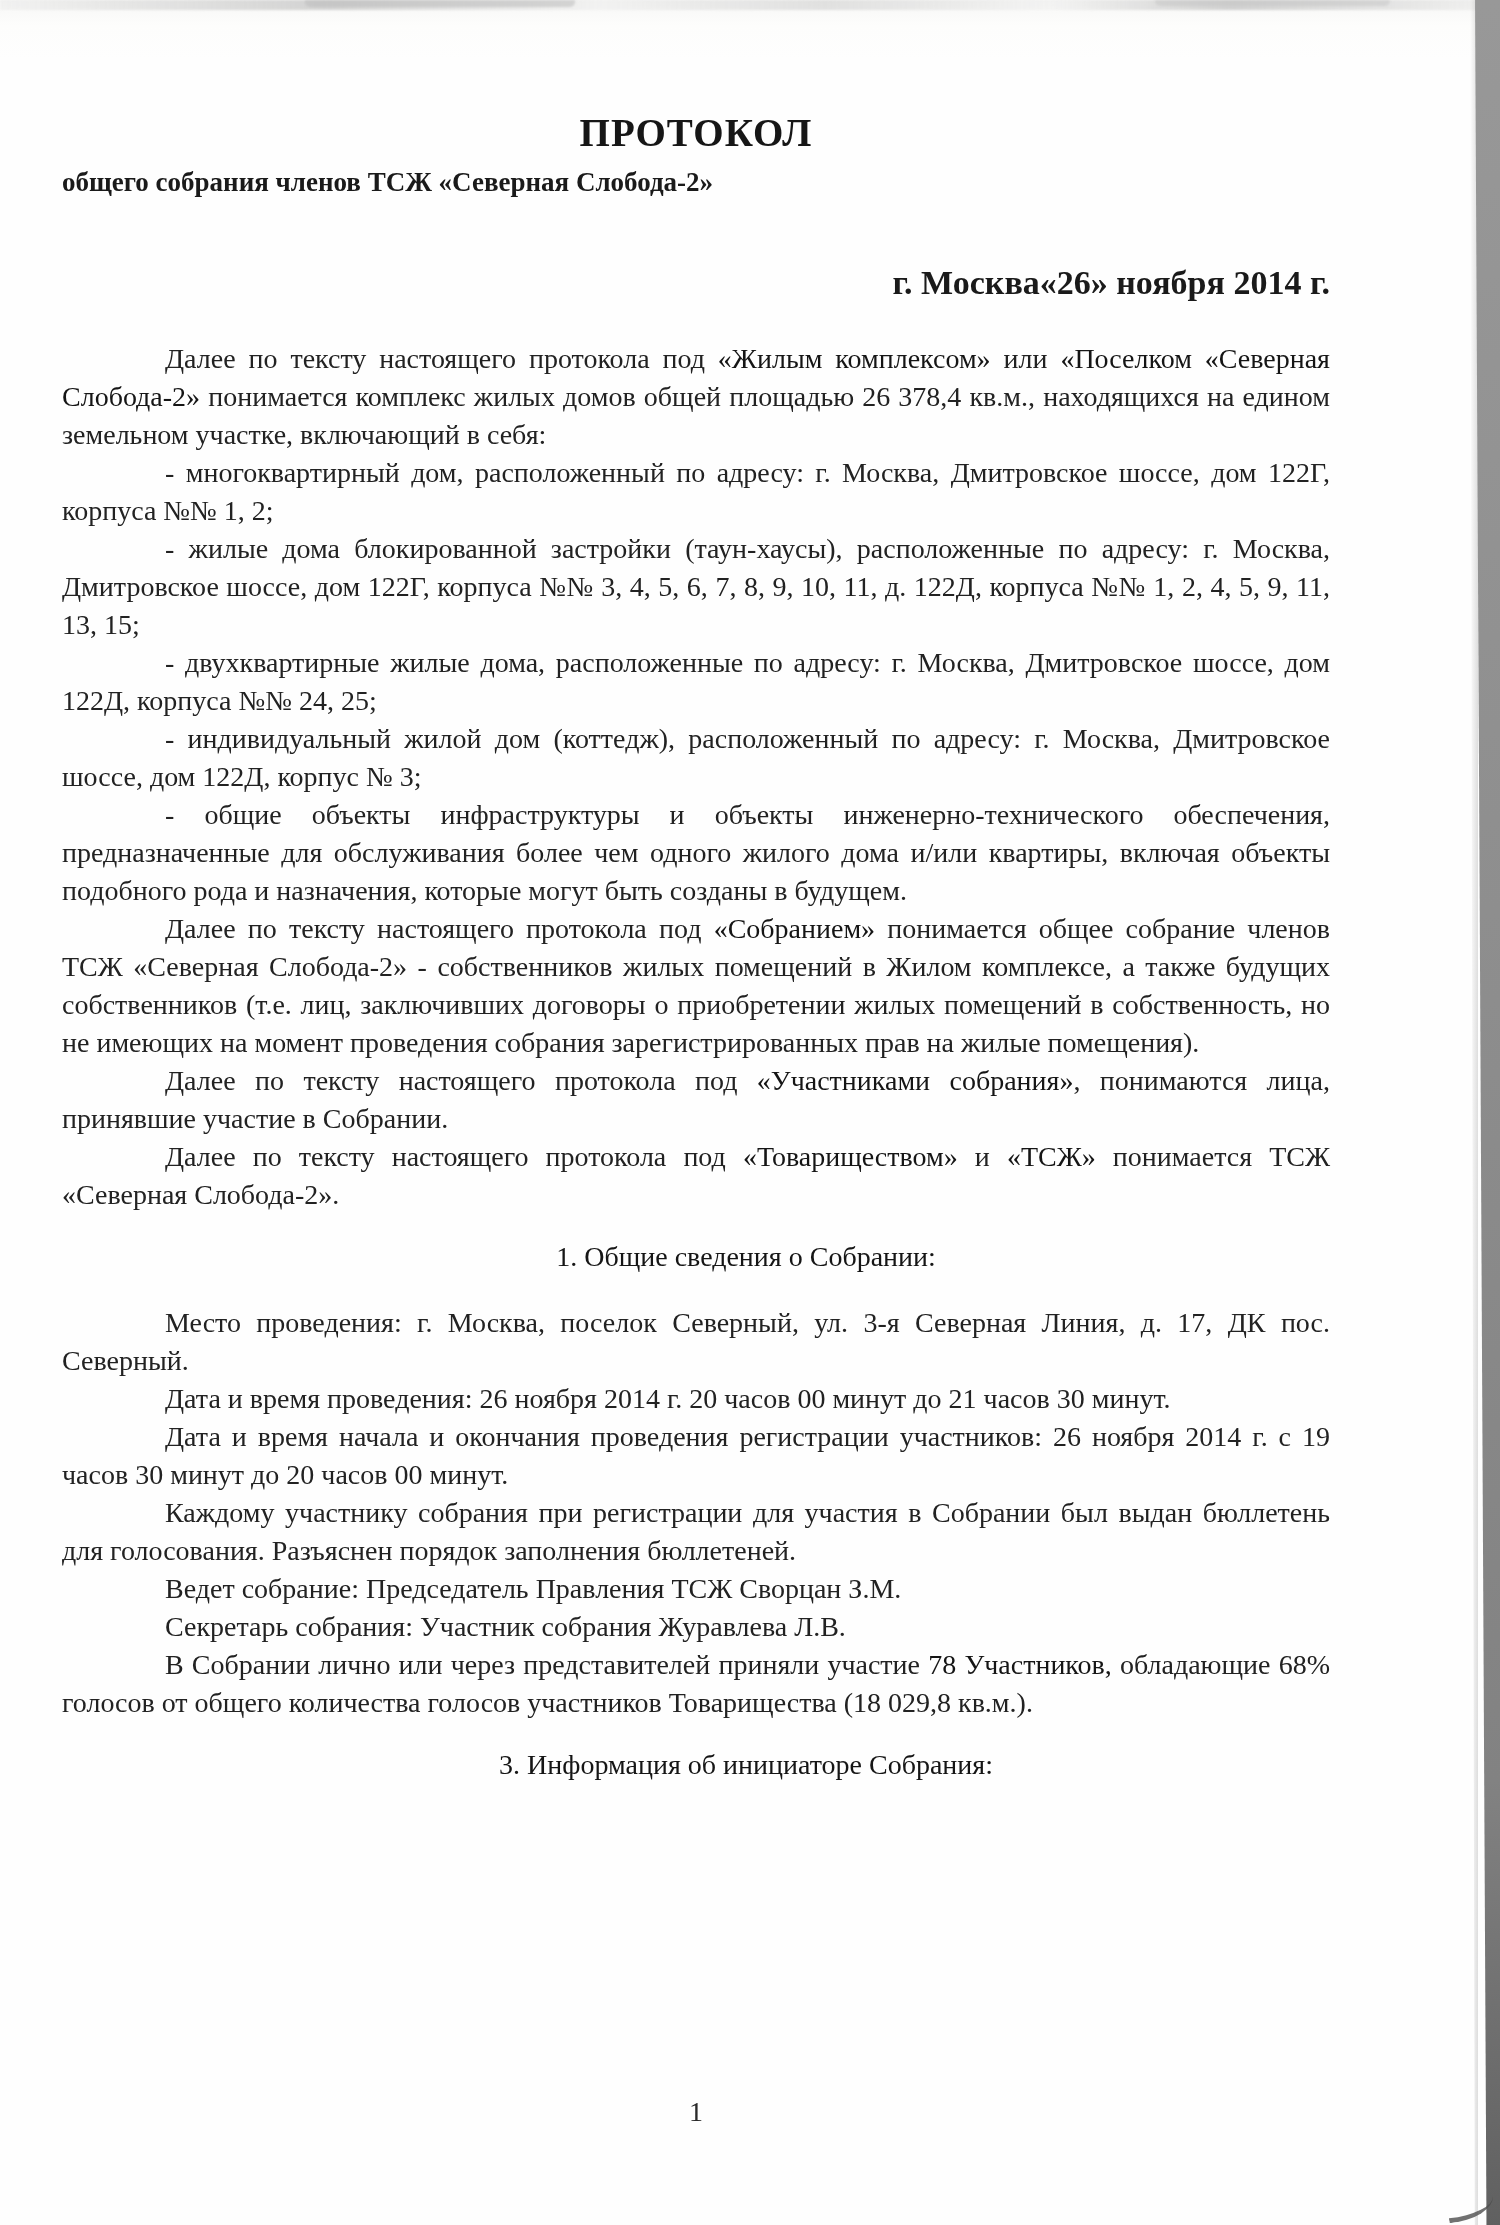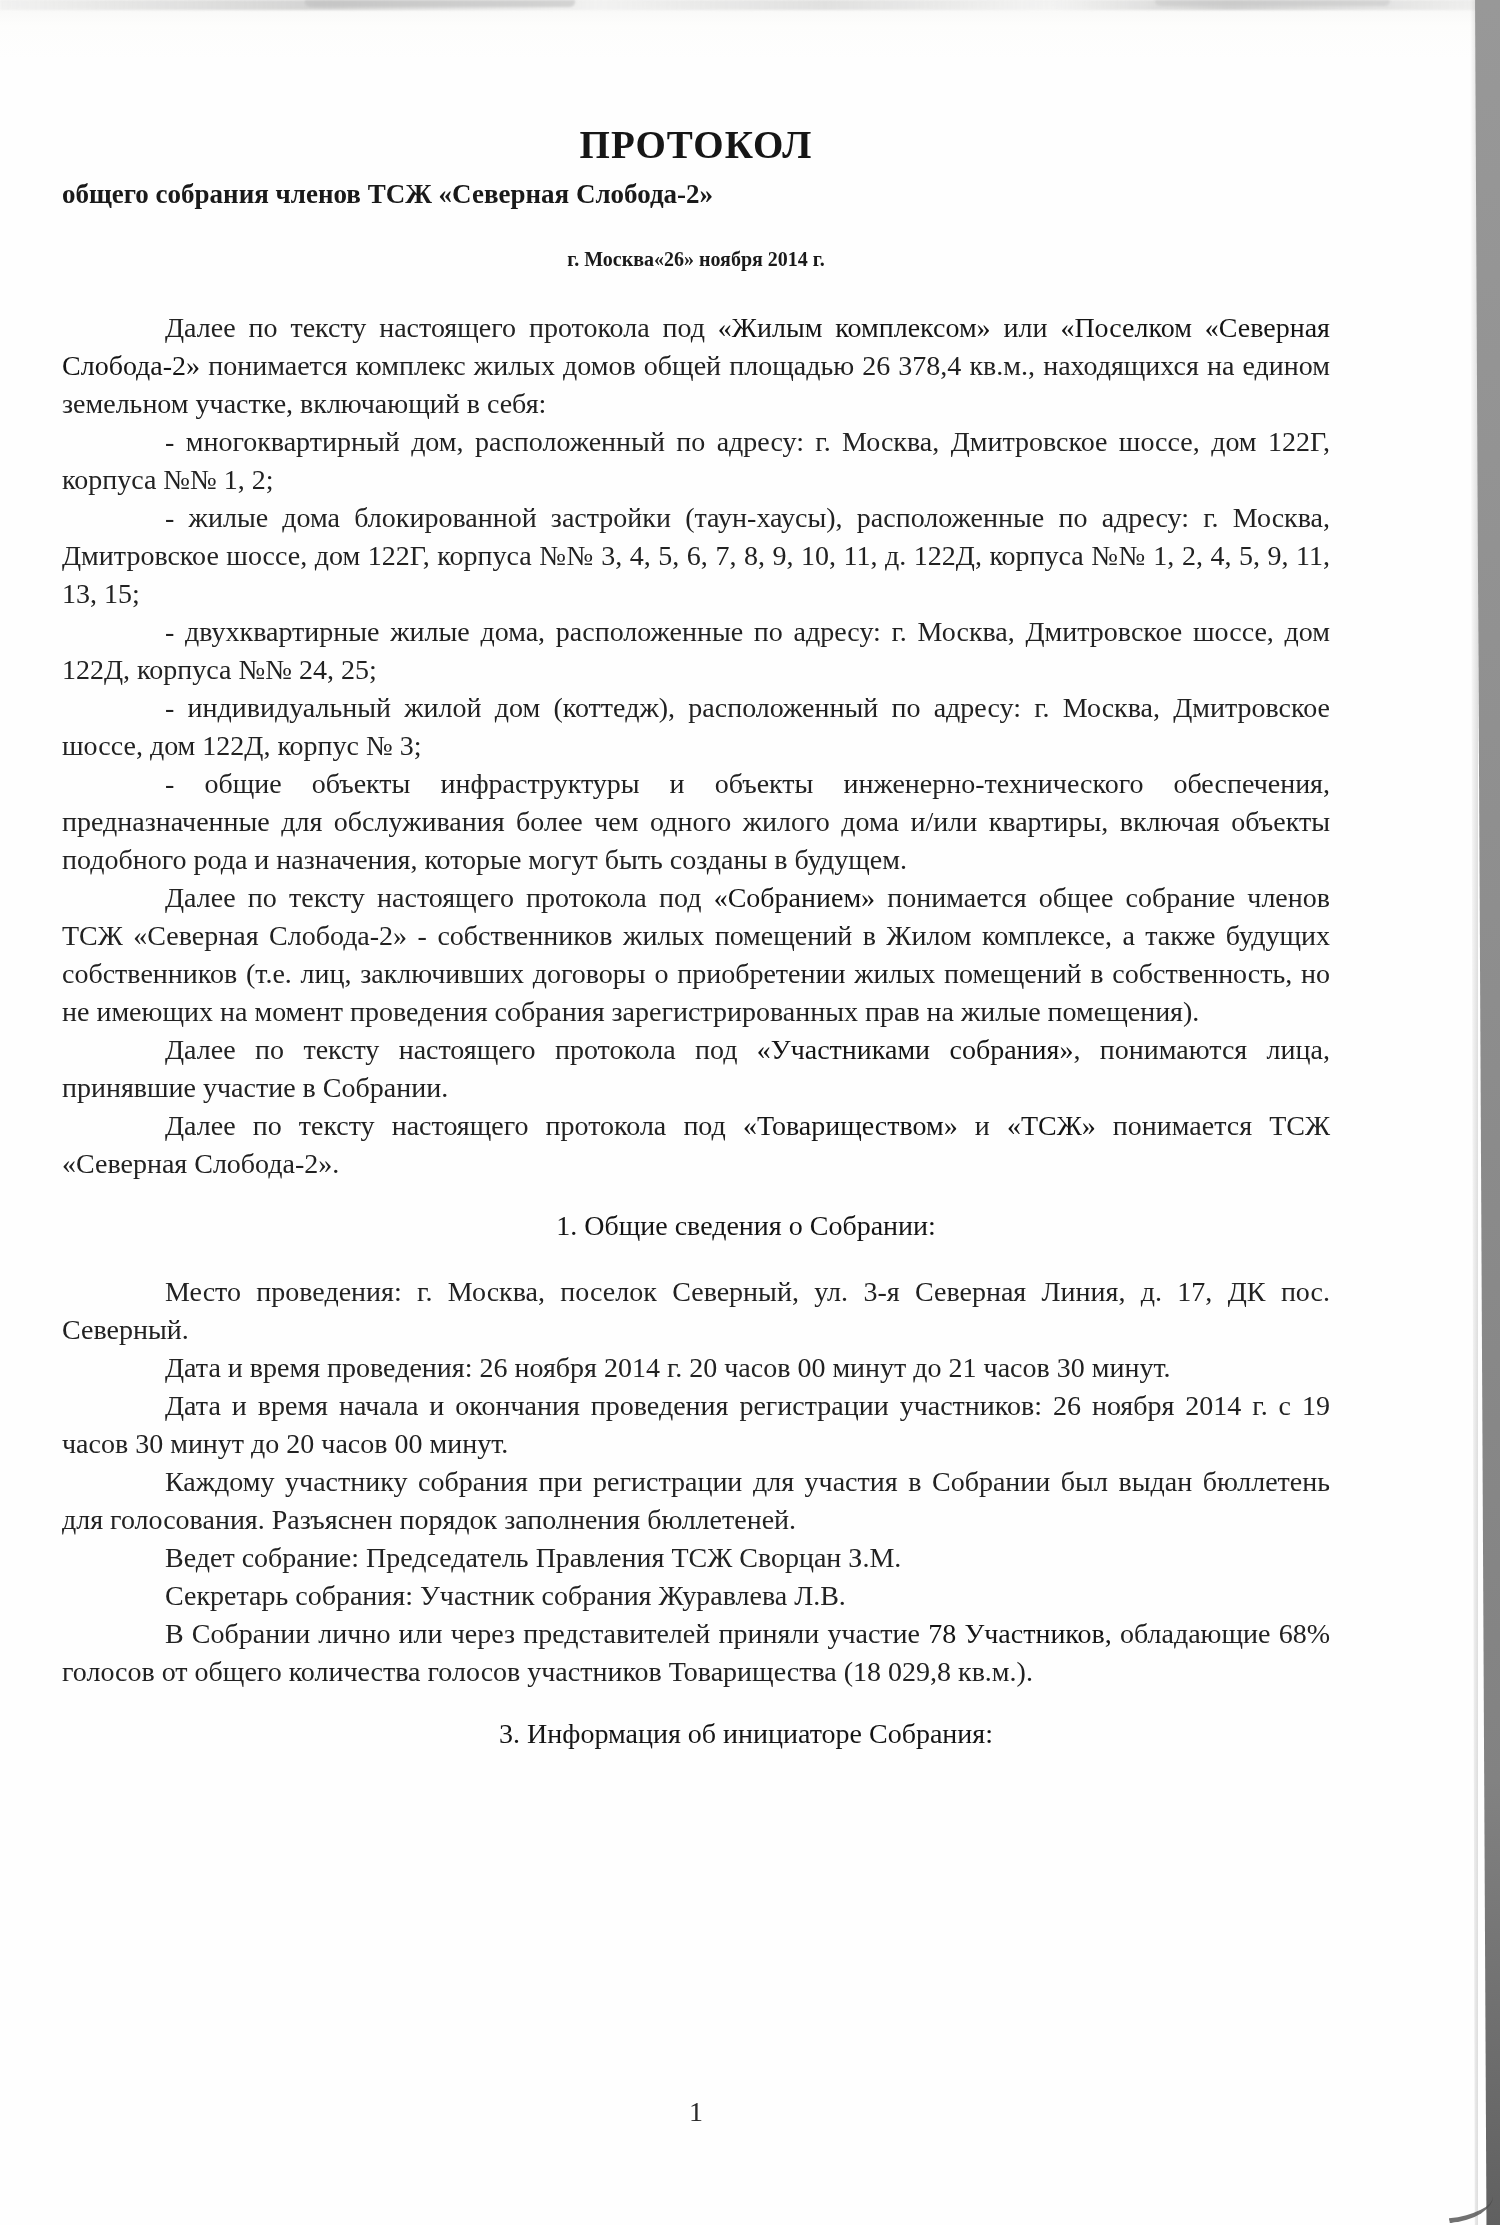--- a/index.html
+++ b/index.html
@@ -52,43 +52,43 @@
   }
   .corner-mark {
     position: absolute; right: 6px; bottom: 4px; width: 46px; height: 20px;
     border-bottom: 5px solid #4e4e4e;
     border-bottom-right-radius: 100% 90%;
     transform: rotate(-6deg);
     opacity: .8;
   }
   
   .content {
-    position: absolute; left: 62px; top: 12px; width: 1268px;
+    position: absolute; left: 62px; top: 0; width: 1268px;
   }
   .doc-title {
     margin-top: 110px;
     text-align: center;
     font-weight: bold;
     font-size: 39px;
     letter-spacing: 1px;
     color: #161616;
   }
   .doc-subtitle {
     margin-top: 12px;
     font-weight: bold;
     font-size: 27px;
     color: #1a1a1a;
   }
   .meta-row {
     display: flex;
-    justify-content: center;
+    justify-content: flex-end;
     align-items: baseline;
-    margin-top: 38px;
+    margin-top: 66px;
     font-weight: bold;
-    font-size: 20px;
+    font-size: 34px;
     color: #1a1a1a;
   }
   .doc-body {
     margin-top: 38px;
     font-size: 28px;
     line-height: 38px;
     text-align: justify;
     color: #222222;
   }
   .para {

